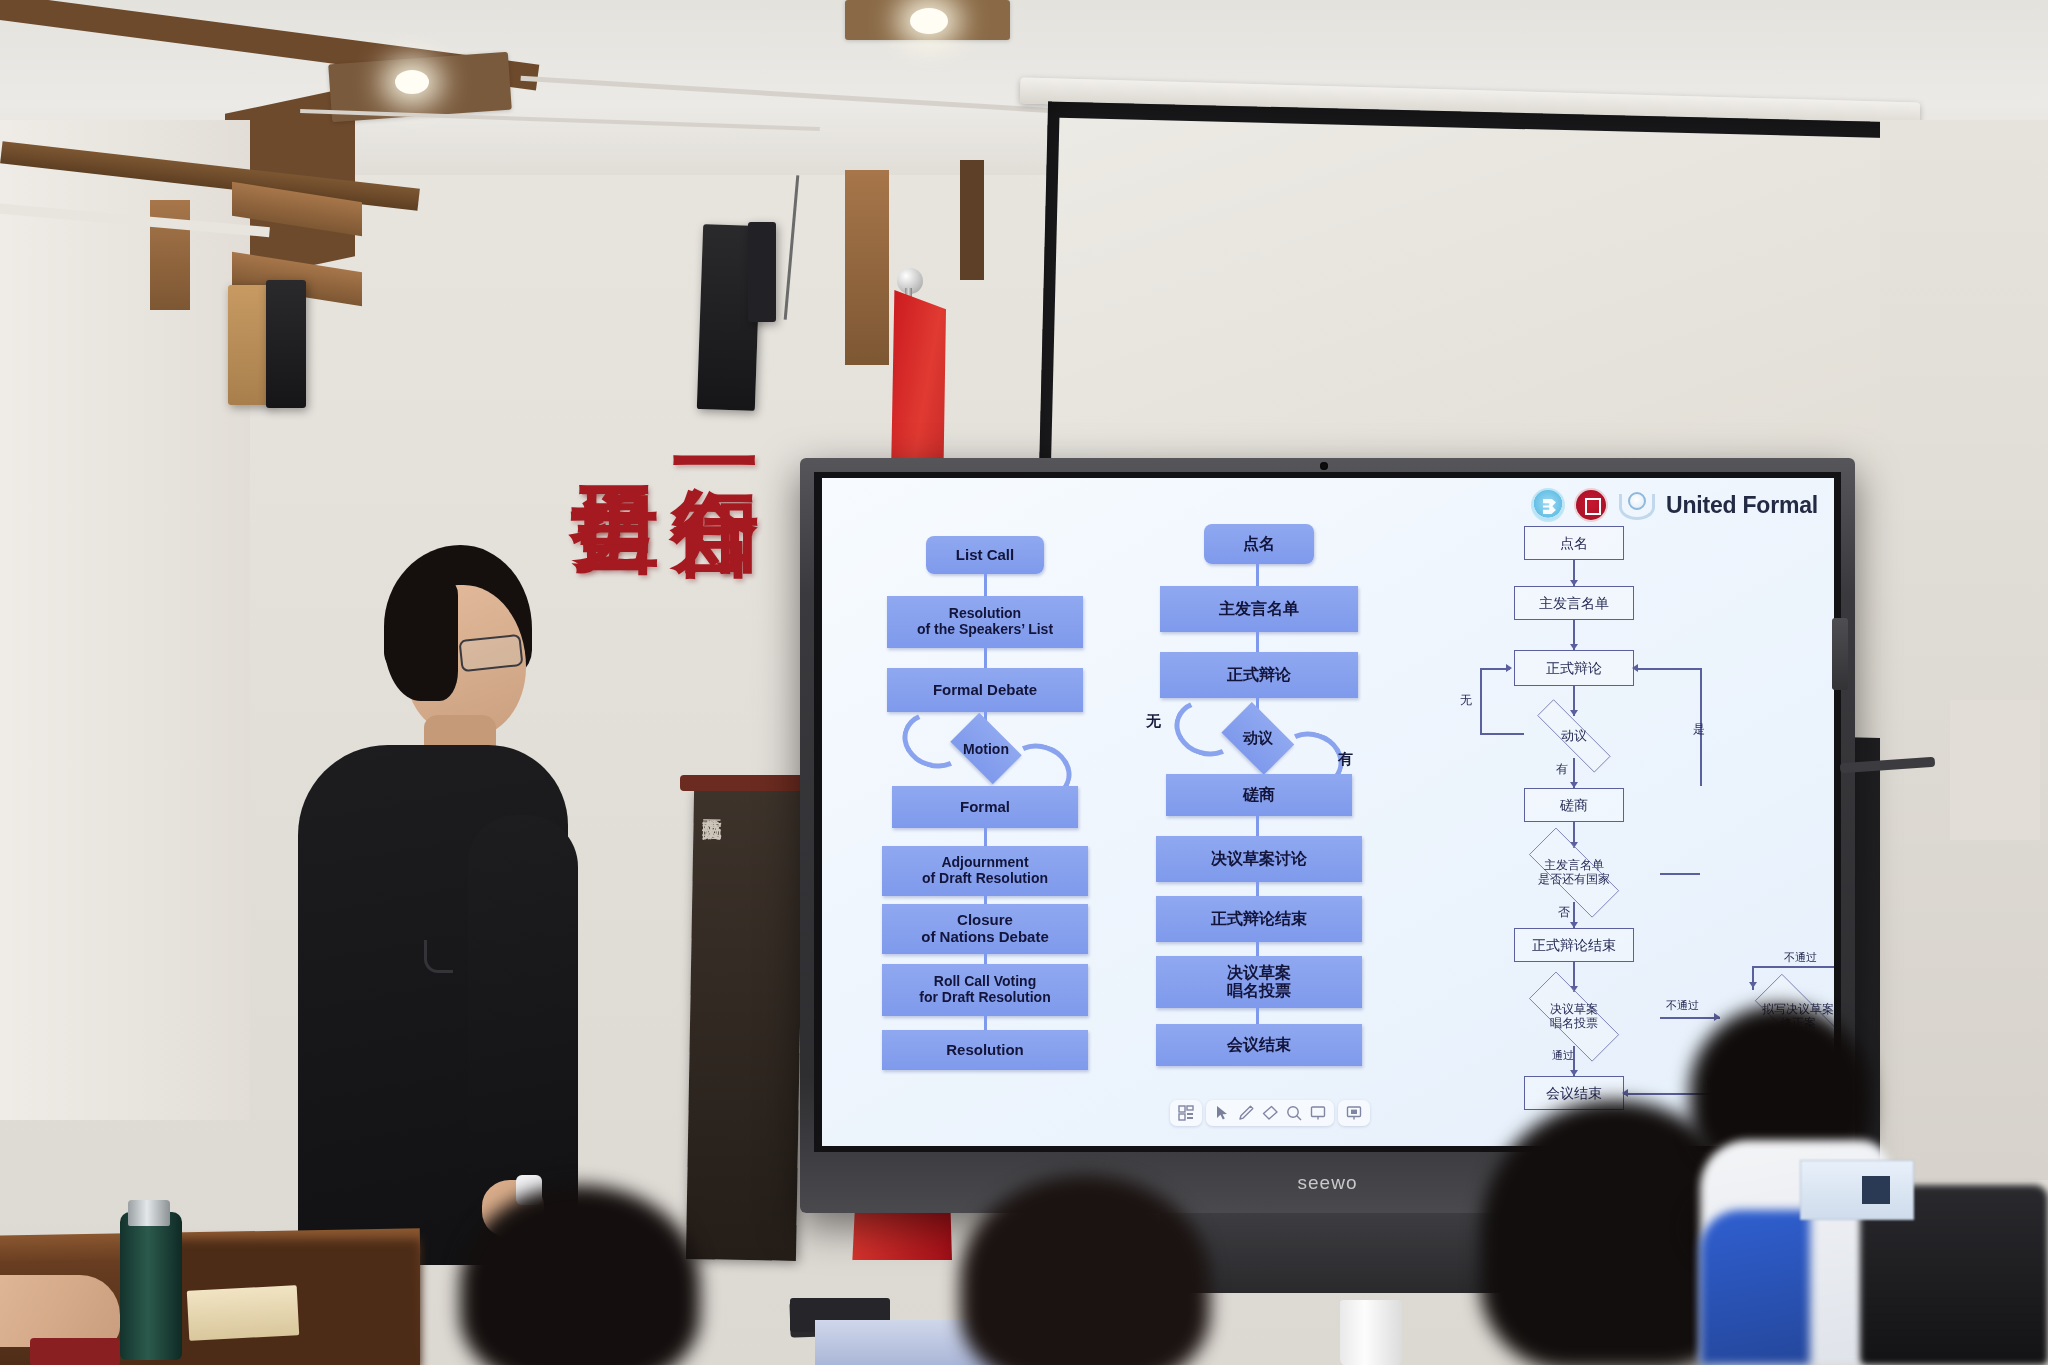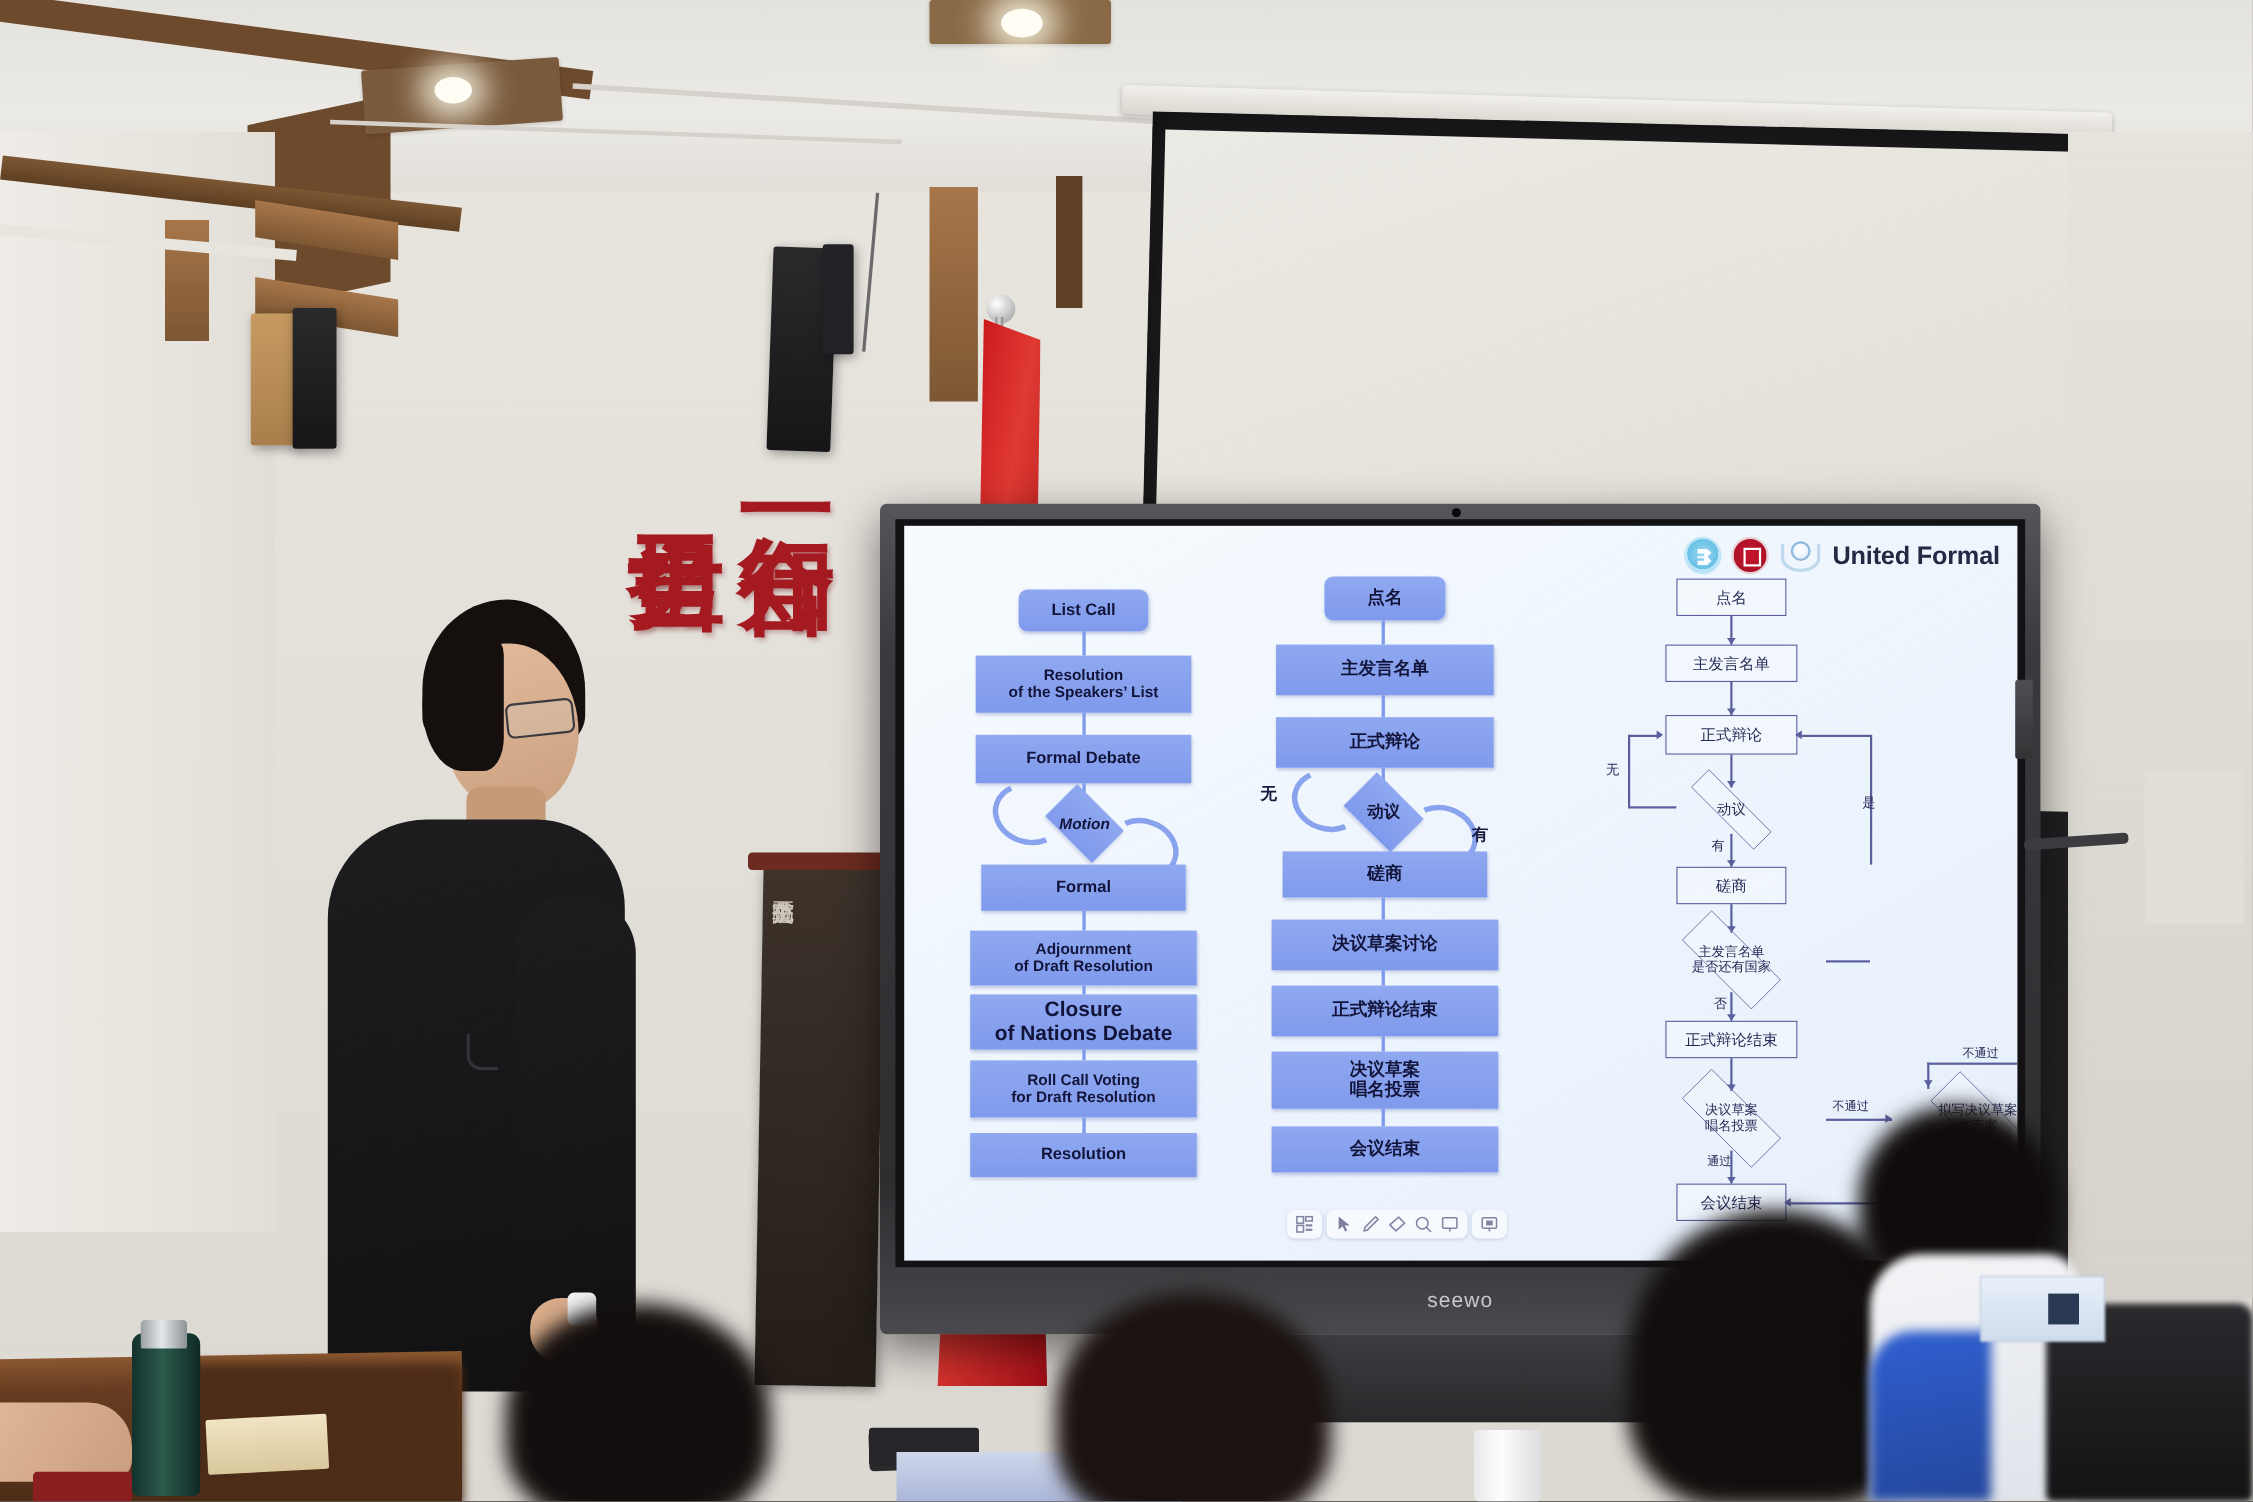--- a/index.html
+++ b/index.html
@@ -248,37 +248,37 @@
 
         <div class="node fill" style="left:9px;top:60px;width:196px;height:52px;font-size:14px;flex-direction:column;">
           <span>Resolution</span>
           <span>of the Speakers’ List</span>
         </div>
         <div class="conn" style="left:106px;top:112px;width:3px;height:20px;"></div>
 
         <div class="node fill" style="left:9px;top:132px;width:196px;height:44px;font-size:15px;">Formal Debate</div>
 
         <div class="conn" style="left:106px;top:176px;width:3px;height:26px;"></div>
-        <div class="dia" style="left:58px;top:186px;width:100px;height:54px;font-style:italic;">
+        <div class="dia" style="left:58px;top:186px;width:100px;height:54px;">
           <div class="shape" style="inset:12% 20%;"></div>
           <div class="lab" style="font-size:14px;">Motion</div>
         </div>
         <div class="loop" style="left:24px;top:176px;width:56px;height:46px;transform:rotate(18deg);"></div>
         <div class="loop r" style="left:128px;top:208px;width:56px;height:46px;transform:rotate(18deg);"></div>
 
         <div class="node fill" style="left:14px;top:250px;width:186px;height:42px;font-size:15px;">Formal</div>
         <div class="conn" style="left:106px;top:292px;width:3px;height:18px;"></div>
 
         <div class="node fill" style="left:4px;top:310px;width:206px;height:50px;font-size:14px;flex-direction:column;">
           <span>Adjournment</span>
           <span>of Draft Resolution</span>
         </div>
         <div class="conn" style="left:106px;top:360px;width:3px;height:8px;"></div>
 
-        <div class="node fill" style="left:4px;top:368px;width:206px;height:50px;font-size:19px;flex-direction:column;">
+        <div class="node fill" style="left:4px;top:368px;width:206px;height:50px;font-size:15px;flex-direction:column;">
           <span>Closure</span>
           <span>of Nations Debate</span>
         </div>
         <div class="conn" style="left:106px;top:418px;width:3px;height:10px;"></div>
 
         <div class="node fill" style="left:4px;top:428px;width:206px;height:52px;font-size:14px;flex-direction:column;">
           <span>Roll Call Voting</span>
           <span>for Draft Resolution</span>
         </div>
         <div class="conn" style="left:106px;top:480px;width:3px;height:14px;"></div>

